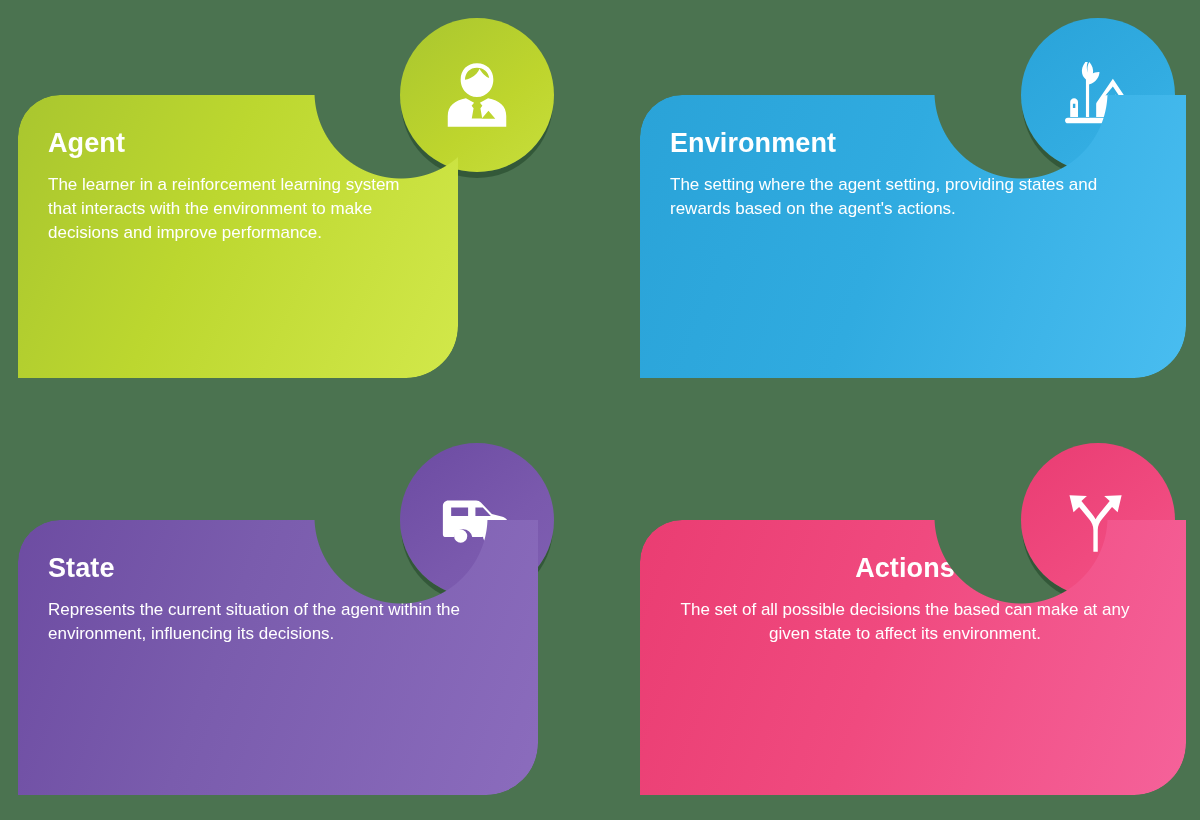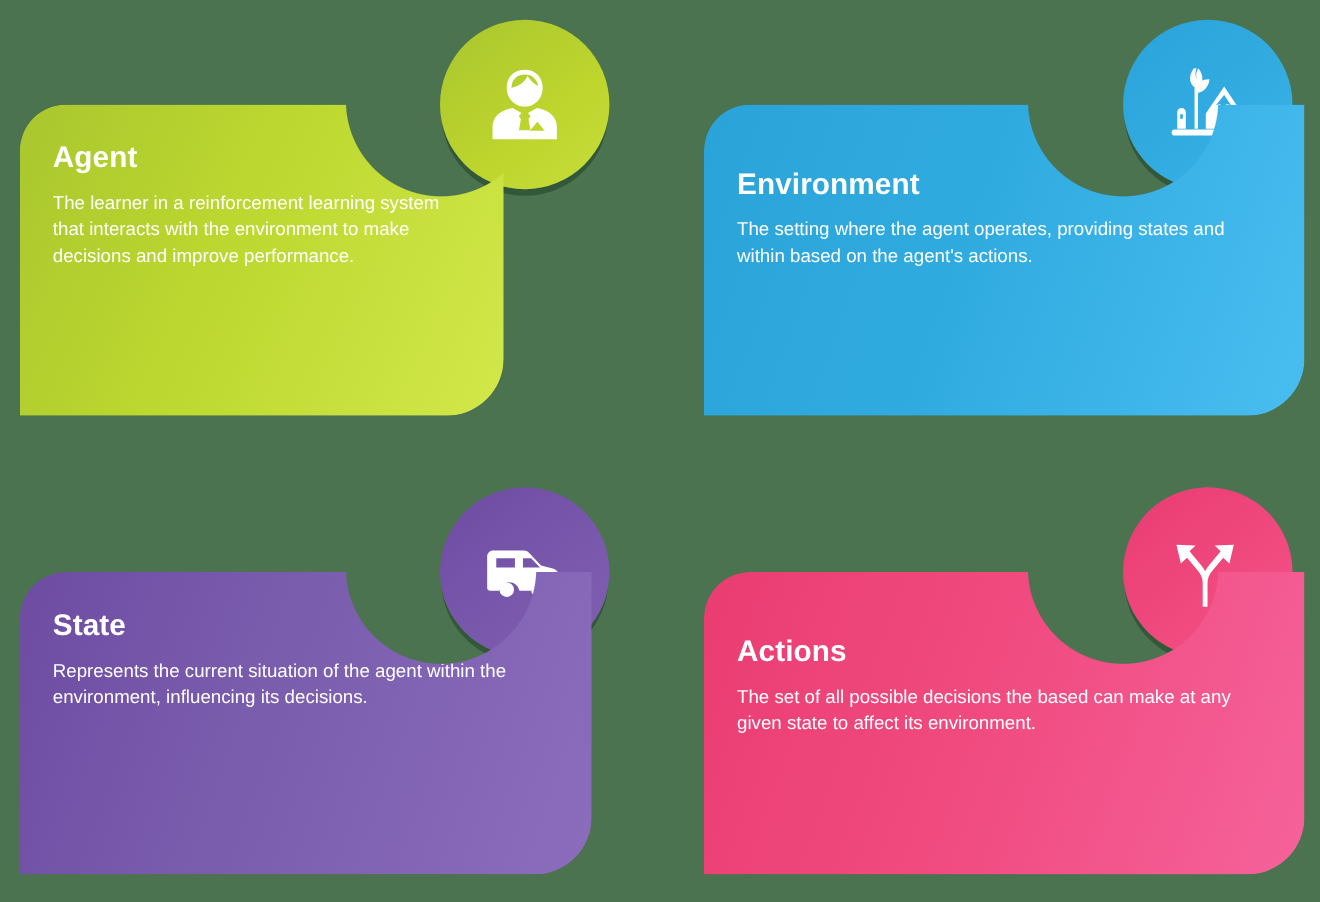--- a/index.html
+++ b/index.html
@@ -137,30 +137,31 @@
     left: 640px;
     top: 520px;
     width: 546px;
     height: 275px;
     background: linear-gradient(110deg, #ea3d72 0%, #f04a7f 45%, #f5629a 100%);
     border-radius: 42px 0 52px 0;
     -webkit-mask-image:
       radial-gradient(circle 86px at 381px -3px, transparent 0 86px, #000 87px);
     mask-image:
       radial-gradient(circle 86px at 381px -3px, transparent 0 86px, #000 87px);
+    text-align: center;
   }
   #card-actions .badge {
     left: 1021px;
     top: 443px;
     background: linear-gradient(140deg, #e93c72 0%, #f04a7f 60%, #f3548a 100%);
   }
 
   .panel .inner { max-width: 505px; }
   #card-env .panel .inner,
-  #card-actions .panel .inner { max-width: 480px; margin-top: 24px; }
+  #card-actions .panel .inner { max-width: 480px; }
 </style>
 </head>
 <body>
 
 <div class="board">
 
   <div class="card-block" id="card-agent">
     <div class="badge">
       <span class="glyph">
         <svg viewBox="0 0 64 64" fill="#ffffff" xmlns="http://www.w3.org/2000/svg">
@@ -186,21 +187,21 @@
           <path d="M26.6 16.2c-1.9 1.1-3.3 2.7-3.9 4.4-.3.9-.4 1.8-.2 2.6.8.2 1.7.2 2.6 0 2.4-.5 4.7-2.2 6.2-4.5 1.2-1.8 1.9-3.8 1.9-5.6-2.4-.1-4.7.5-6.6 1.8.3.3.1.9 0 1.3z"></path>
           <path d="M12.4 34.6c-1.8 0-3.2 1.4-3.2 3.2V50h6.4V37.8c0-1.8-1.4-3.2-3.2-3.2zm-1 4.6h2v3.4h-2v-3.4z"></path>
           <path d="M44.2 18.6L30.9 38.2c-.3.4-.4.9-.4 1.4V50h27.3V39.6c0-.5-.2-1-.5-1.4L44.2 18.6zm0 6.4l5.1 7.6-3.1-.9-2.6 2.6-2.6-2.6-2.9.8 6.1-7.5z"></path>
           <rect x="5" y="50.6" width="54" height="4.6" rx="2.3"></rect>
         </svg>
       </span>
     </div>
     <div class="panel">
       <div class="inner">
         <h2 class="card-title">Environment</h2>
-        <p class="card-body">The setting where the agent operates, providing states and within based on the agent's actions.</p>
+        <p class="card-body">The setting where the agent setting, providing states and rewards based on the agent's actions.</p>
       </div>
     </div>
   </div>
 
   <div class="card-block" id="card-state">
     <div class="badge">
       <span class="glyph">
         <svg viewBox="0 0 64 64" fill="#ffffff" xmlns="http://www.w3.org/2000/svg">
           <path d="M4 20.5C4 18 6 16 8.5 16h22.8c1.5 0 2.9.6 3.9 1.7l9 9.4 8.7 2.3c3 .8 5.1 3.5 5.1 6.6v7.5c0 1.4-1.1 2.5-2.5 2.5h-3.8a7.6 7.6 0 0 0-15 0h-8.6a7.6 7.6 0 0 0-15 0H6.5A2.5 2.5 0 0 1 4 43.4V20.5zm6.8 1.3v6.9h13.9v-6.9H10.8zm19.9 0v6.9h12.7l-6.6-6.9h-6.1z"></path>
           <circle cx="18.6" cy="45.2" r="5.4"></circle>

